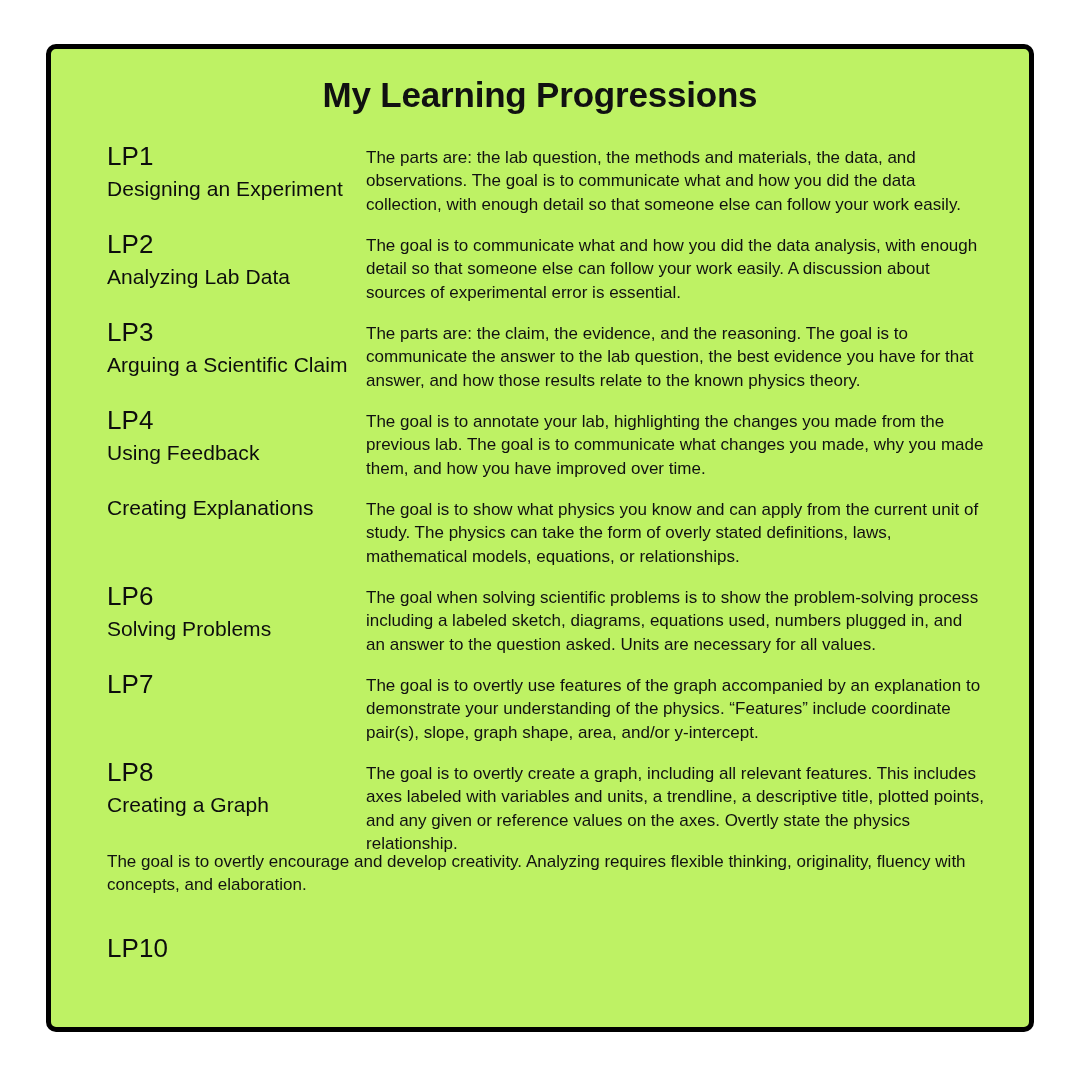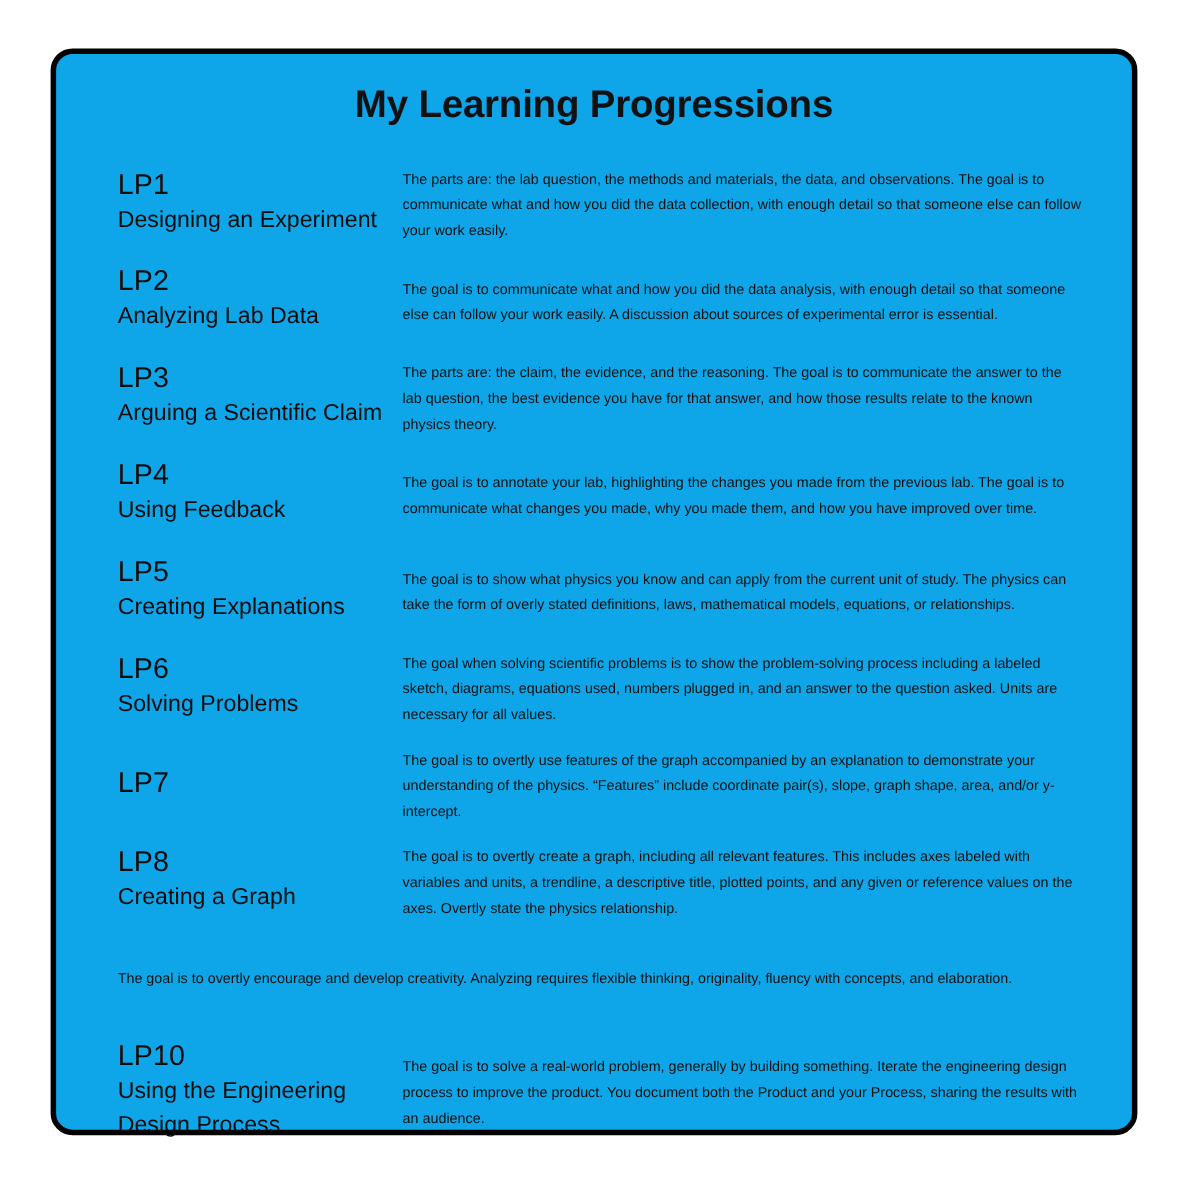--- a/index.html
+++ b/index.html
@@ -23,23 +23,23 @@
     box-sizing: border-box;
   }
 
   .frame {
     position: absolute;
     left: 46px;
     top: 44px;
     width: 988px;
     height: 988px;
     border: 5px solid #000000;
-    border-radius: 20px;
+    border-radius: 10px;
     box-sizing: border-box;
-    background: #0ea5e9;
+    background: #bef264;
   }
 
   .title {
     position: absolute;
     left: 0;
     right: 0;
     top: 26px;
     text-align: center;
     font-size: 35px;
     font-weight: bold;
@@ -49,21 +49,21 @@
 
   .rows {
     position: absolute;
     left: 56px;
     top: 89px;
     right: 36px;
   }
 
   .row {
     display: flex;
-    align-items: center;
+    align-items: flex-start;
     margin-bottom: 0px;
   }
 
   .lp-col {
     width: 259px;
     flex: 0 0 259px;
     padding-top: 2px;
   }
 
   .lp-code {
@@ -83,21 +83,21 @@
     color: #0d0d0d;
   }
 
   .desc-col {
     flex: 1 1 auto;
     padding-top: 8px;
     padding-right: 8px;
   }
 
   .desc {
-    font-size: 13px;
+    font-size: 17px;
     line-height: 23.4px;
     color: #111111;
     letter-spacing: 0.01px;
   }
 
   
   .row-h-3 { height: 88px; }
   .row-h-4 { height: 118px; }
 </style>
 </head>
@@ -145,21 +145,20 @@
           <div class="lp-code">LP4</div>
           <div class="lp-name">Using Feedback</div>
         </div>
         <div class="desc-col">
           <div class="desc">The goal is to annotate your lab, highlighting the changes you made from the previous lab. The goal is to communicate what changes you made, why you made them, and how you have improved over time.</div>
         </div>
       </div>
 
       <div class="row row-h-3">
         <div class="lp-col">
-          <div class="lp-code">LP5</div>
           <div class="lp-name">Creating Explanations</div>
         </div>
         <div class="desc-col">
           <div class="desc">The goal is to show what physics you know and can apply from the current unit of study. The physics can take the form of overly stated definitions, laws, mathematical models, equations, or relationships.</div>
         </div>
       </div>
 
       <div class="row row-h-3">
         <div class="lp-col">
           <div class="lp-code">LP6</div>
@@ -191,22 +190,18 @@
 
       <div class="row row-h-3">
         <div class="desc-col">
           <div class="desc">The goal is to overtly encourage and develop creativity. Analyzing requires flexible thinking, originality, fluency with concepts, and elaboration.</div>
         </div>
       </div>
 
       <div class="row row-h-4">
         <div class="lp-col">
           <div class="lp-code">LP10</div>
-          <div class="lp-name">Using the Engineering Design Process</div>
-        </div>
-        <div class="desc-col">
-          <div class="desc">The goal is to solve a real-world problem, generally by building something. Iterate the engineering design process to improve the product. You document both the Product and your Process, sharing the results with an audience.</div>
         </div>
       </div>
 
     </div>
   </div>
 </div>
 
 </body></html>

